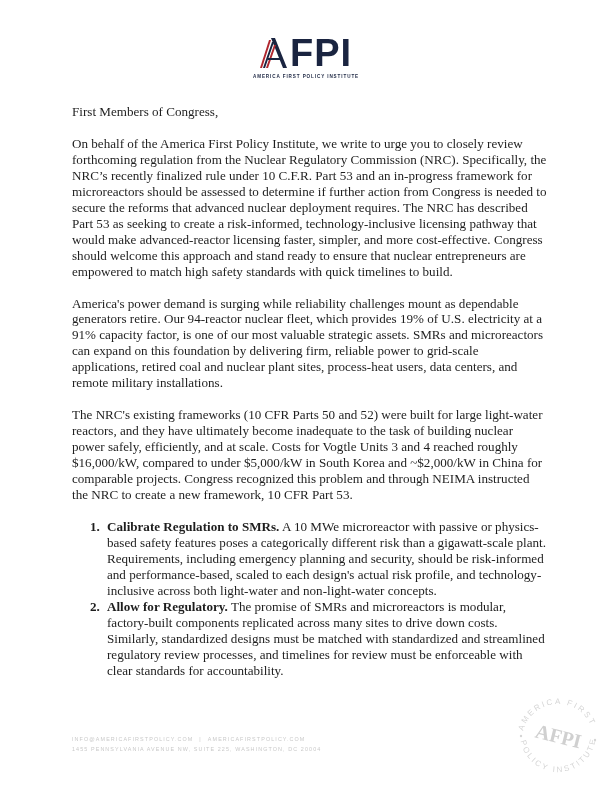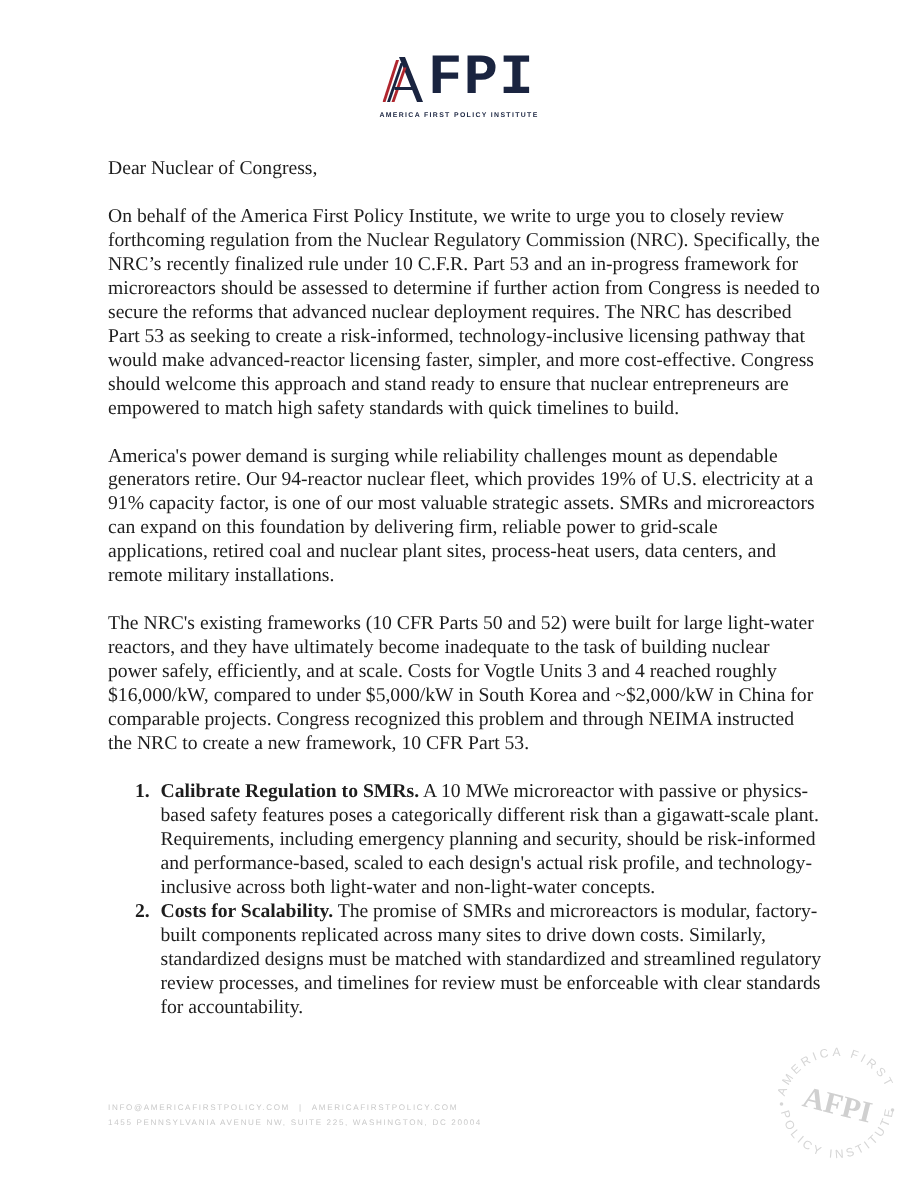--- a/index.html
+++ b/index.html
@@ -7,21 +7,21 @@
     width: 612px; height: 792px; background: #ffffff; overflow: hidden;
   }
   body { position: relative; font-family: "Liberation Serif", serif; color: #1e1e1e; }
 
   .logo {
     position: absolute; left: 0; right: 0; top: 36px;
     text-align: center;
   }
   .logo-mark {
     position: relative; display: inline-block;
-    font-family: Liberation Mono, monospace; font-weight: bold;
+    font-family: Liberation Sans, sans-serif; font-weight: bold;
     font-size: 38px; letter-spacing: 1px; line-height: 34px;
     color: #1a2440;
   }
   .logo-a { position: relative; display: inline-block; }
   .logo-tagline {
     display: block; margin-top: 4px;
     font-family: "Liberation Sans", sans-serif; font-size: 4.6px;
     letter-spacing: 0.9px; font-weight: bold; color: #1a2440;
   }
 
@@ -65,34 +65,34 @@
         <polygon points="12,6 14,6 5,32 3,32" fill="#1a2440"></polygon>
         <polygon points="14,9 16,9 8,32 6,32" fill="#b0262e"></polygon>
         <rect x="8" y="22" width="14" height="2" fill="#1a2440"></rect>
       </svg>
     </span><span>FPI</span>
   </span>
   <span class="logo-tagline">AMERICA FIRST POLICY INSTITUTE</span>
 </div>
 
 <div class="letter">
-  <p class="greeting">Dear Nuclear of Congress,</p>
+  <p class="greeting">First Members of Congress,</p>
   <p>On behalf of the America First Policy Institute, we write to urge you to closely review forthcoming regulation from the Nuclear Regulatory Commission (NRC). Specifically, the NRC’s recently finalized rule under 10 C.F.R. Part 53 and an in-progress framework for microreactors should be assessed to determine if further action from Congress is needed to secure the reforms that advanced nuclear deployment requires. The NRC has described Part 53 as seeking to create a risk-informed, technology-inclusive licensing pathway that would make advanced-reactor licensing faster, simpler, and more cost-effective. Congress should welcome this approach and stand ready to ensure that nuclear entrepreneurs are empowered to match high safety standards with quick timelines to build.</p>
   <p>America's power demand is surging while reliability challenges mount as dependable generators retire. Our 94-reactor nuclear fleet, which provides 19% of U.S. electricity at a 91% capacity factor, is one of our most valuable strategic assets. SMRs and microreactors can expand on this foundation by delivering firm, reliable power to grid-scale applications, retired coal and nuclear plant sites, process-heat users, data centers, and remote military installations.</p>
   <p>The NRC's existing frameworks (10 CFR Parts 50 and 52) were built for large light-water reactors, and they have ultimately become inadequate to the task of building nuclear power safely, efficiently, and at scale. Costs for Vogtle Units 3 and 4 reached roughly $16,000/kW, compared to under $5,000/kW in South Korea and ~$2,000/kW in China for comparable projects. Congress recognized this problem and through NEIMA instructed the NRC to create a new framework, 10 CFR Part 53.</p>
 
   <ol class="principles">
     <li>
       <span class="num">1.</span>
       <span class="head">Calibrate Regulation to SMRs.</span>
       <span class="body">A 10 MWe microreactor with passive or physics-based safety features poses a categorically different risk than a gigawatt-scale plant. Requirements, including emergency planning and security, should be risk-informed and performance-based, scaled to each design's actual risk profile, and technology-inclusive across both light-water and non-light-water concepts.</span>
     </li>
     <li class="last">
       <span class="num">2.</span>
-      <span class="head">Costs for Scalability.</span>
+      <span class="head">Allow for Regulatory.</span>
       <span class="body">The promise of SMRs and microreactors is modular, factory-built components replicated across many sites to drive down costs. Similarly, standardized designs must be matched with standardized and streamlined regulatory review processes, and timelines for review must be enforceable with clear standards for accountability.</span>
     </li>
   </ol>
 </div>
 
 <div class="footer">
   <div>
     <span>INFO@AMERICAFIRSTPOLICY.COM</span><span class="sep">|</span><span>AMERICAFIRSTPOLICY.COM</span>
   </div>
   <div>1455 PENNSYLVANIA AVENUE NW, SUITE 225, WASHINGTON, DC 20004</div>

